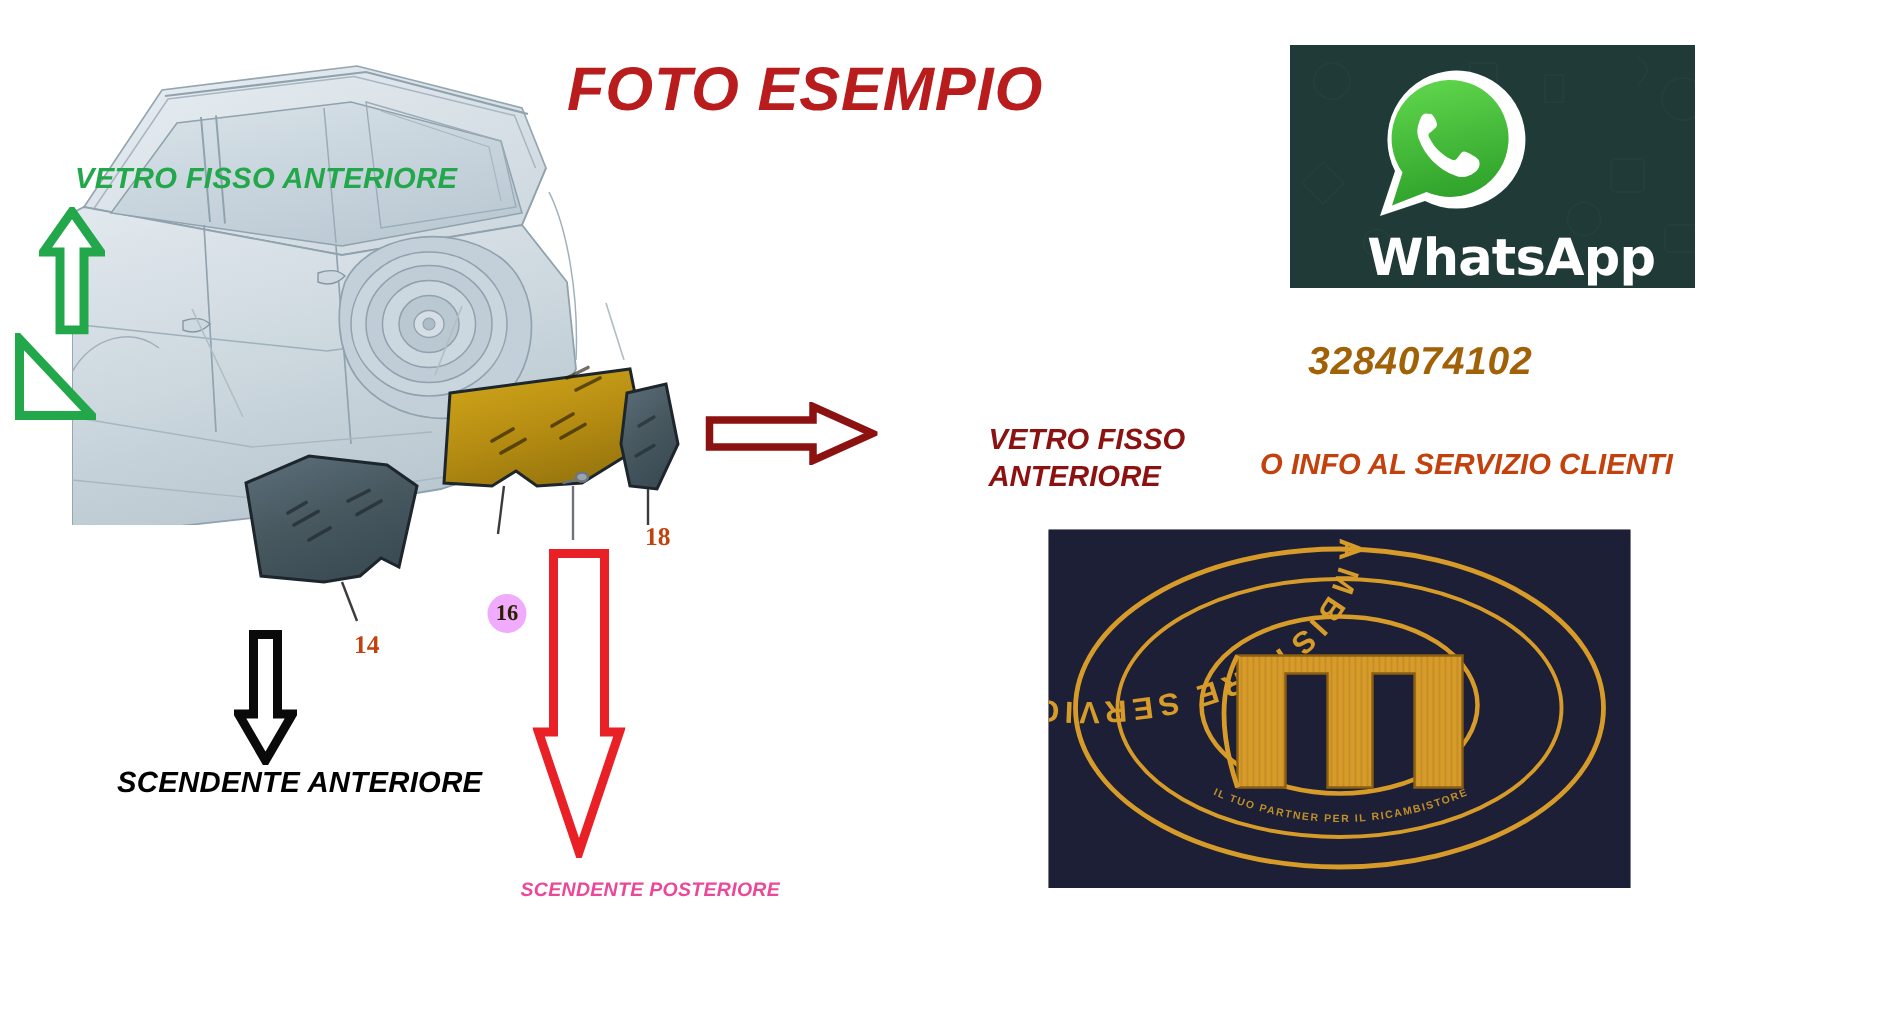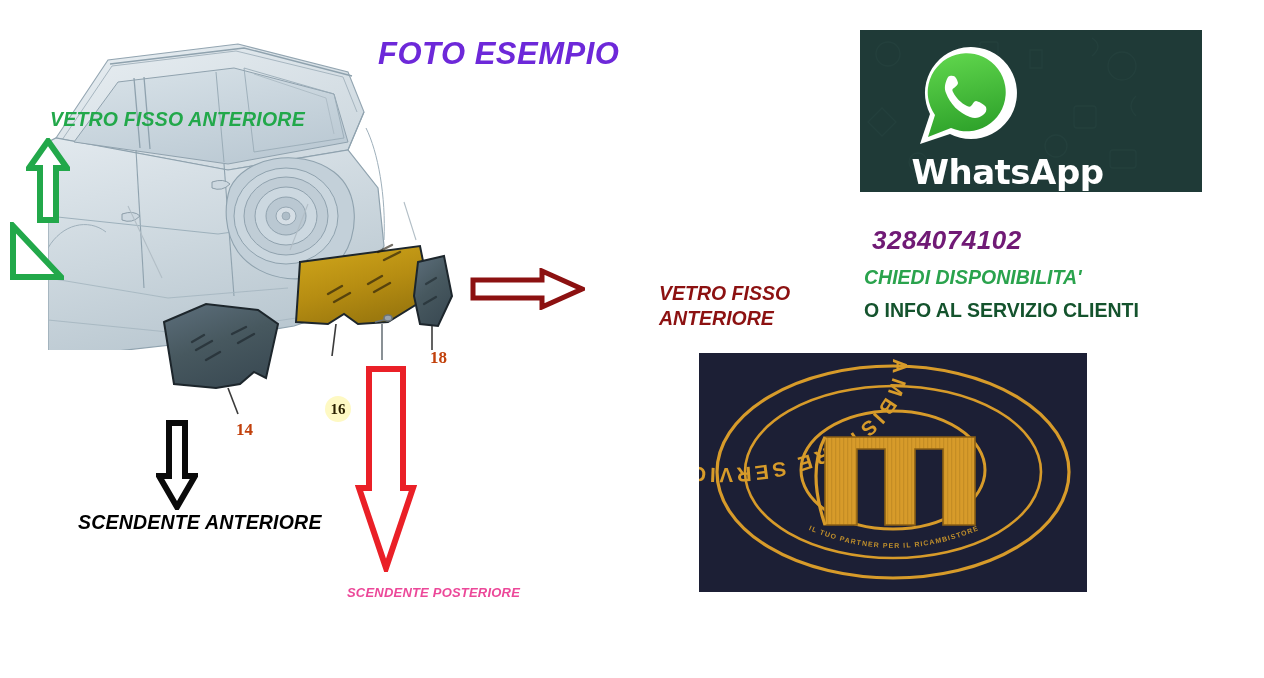--- a/index.html
+++ b/index.html
@@ -7,21 +7,21 @@
   body{
     width:1264px;height:678px;position:relative;overflow:hidden;
     font-family:"Liberation Sans","DejaVu Sans",sans-serif;
     background:#ffffff;
   }
   .stage{position:absolute;left:0;top:0;width:1264px;height:678px;}
 
   
   #page-title{
     position:absolute;left:378px;top:36px;width:420px;
-    font-size:31px;font-weight:bold;font-style:italic;color:#6d28d9;
+    font-size:41px;font-weight:bold;font-style:italic;color:#b91c1c;
     letter-spacing:0.5px;white-space:nowrap;
   }
 
   
   .car-wrap{position:absolute;left:48px;top:20px;width:380px;height:330px;}
   .car-wrap svg{display:block;}
 
   
   #label-vetro-fisso-ant{
     position:absolute;left:12px;top:108px;
@@ -50,65 +50,65 @@
   
   .darkred-arrow-right{position:absolute;left:470px;top:268px;width:115px;height:42px;z-index:6;}
   #label-vetro-fisso-post{
     position:absolute;left:611px;top:281px;
     font-size:19.5px;font-weight:bold;font-style:italic;color:#8c1111;
     line-height:25px;white-space:nowrap;z-index:6;margin-left:48px;
   }
 
   
   .wa-banner{
-    position:absolute;left:860px;top:30px;width:342px;height:162px;
+    position:absolute;left:860px;top:30px;width:270px;height:162px;
     background:#1f3a37;overflow:hidden;
   }
   .wa-banner .pattern{
     position:absolute;inset:0;opacity:.35;
   }
   .wa-logo{position:absolute;left:48px;top:8px;width:118px;height:118px;}
   .wa-word{
     position:absolute;left:0;top:122px;width:295px;text-align:center;
     color:#ffffff;font-size:34px;font-weight:bold;letter-spacing:-0.5px;
     font-family:"DejaVu Sans","Liberation Sans",sans-serif;
   }
 
   
   #wa-phone{
     position:absolute;left:872px;top:225px;
-    font-size:26px;font-weight:bold;font-style:italic;color:#701a75;
+    font-size:26px;font-weight:bold;font-style:italic;color:#a16207;
     letter-spacing:0.5px;white-space:nowrap;
   }
   #wa-line1{
     position:absolute;left:864px;top:266px;
     font-size:19.5px;font-weight:bold;font-style:italic;color:#2aa34d;
     white-space:nowrap;
   }
   #wa-line2{
-    position:absolute;left:864px;top:299px;
-    font-size:19.5px;font-weight:bold;color:#14532d;
+    position:absolute;left:840px;top:299px;
+    font-size:19.5px;font-weight:bold;font-style:italic;color:#c2410c;
     white-space:nowrap;
   }
 
   
   .shop-logo{
     position:absolute;left:699px;top:353px;width:388px;height:239px;
     background:#1c1f35;overflow:hidden;
   }
   .shop-logo svg{display:block;}
 
   
   .num{
     position:absolute;font-size:17px;font-weight:bold;color:#c2410c;
     font-family:"Liberation Serif","DejaVu Serif",serif;z-index:5;
   }
   .num-badge{
     position:absolute;width:26px;height:26px;border-radius:50%;
-    background:#fef9c3;color:#2a2100;font-size:15px;font-weight:bold;
+    background:#f0abfc;color:#2a2100;font-size:15px;font-weight:bold;
     display:flex;align-items:center;justify-content:center;z-index:5;
     font-family:"Liberation Serif","DejaVu Serif",serif;
   }
 </style>
 </head>
 <body>
 
 <div class="stage">
 
   <div id="page-title">FOTO ESEMPIO</div>
@@ -299,21 +299,20 @@
                  c5,2 9,1 13,-2 c3,-2 4,-5 3,-8 c-1,-2 -8,-6 -10,-6 c-2,0 -3,3 -5,5
                  c-1,1 -2,1 -4,0 c-6,-3 -11,-8 -14,-14 c-1,-2 -1,-3 1,-4 c2,-2 4,-3 4,-5
                  c0,-2 -3,-8 -5,-7 z" fill="#ffffff"></path>
       </svg>
     </div>
 
     <div class="wa-word">WhatsApp</div>
   </div>
 
   <div id="wa-phone">3284074102</div>
-  <div id="wa-line1">CHIEDI DISPONIBILITA'</div>
   <div id="wa-line2">O INFO AL SERVIZIO CLIENTI</div>
 
   <div class="shop-logo">
     <svg width="388" height="239" viewBox="0 0 388 239" xmlns="http://www.w3.org/2000/svg">
       <defs>
         <path id="ringPath" d="M 194,224 A 170,101 0 1 1 194,224.01" transform="rotate(180 194 119)"></path>
         <linearGradient id="mG" x1="0" y1="0" x2="0" y2="1">
           <stop offset="0%" stop-color="#f0c253"></stop>
           <stop offset="45%" stop-color="#d79b2a"></stop>
           <stop offset="100%" stop-color="#a46f17"></stop>

